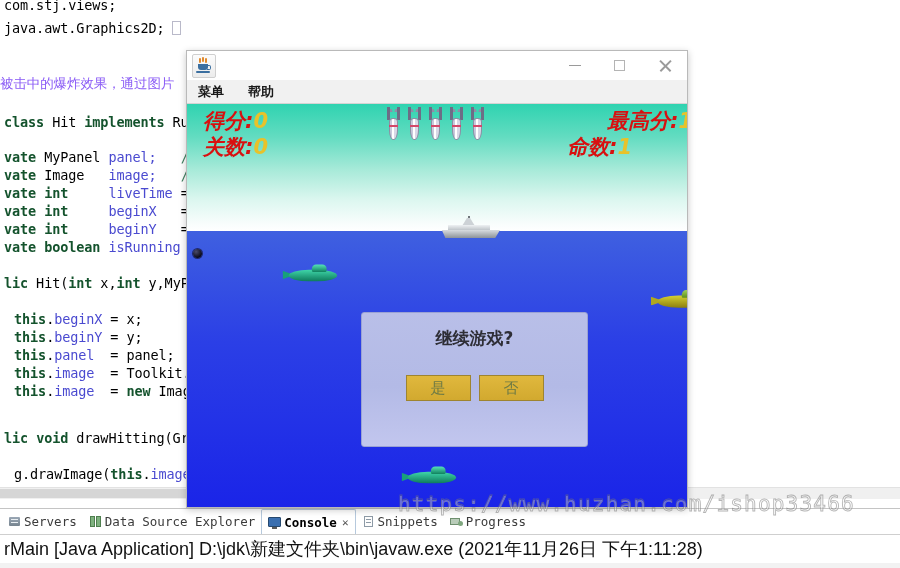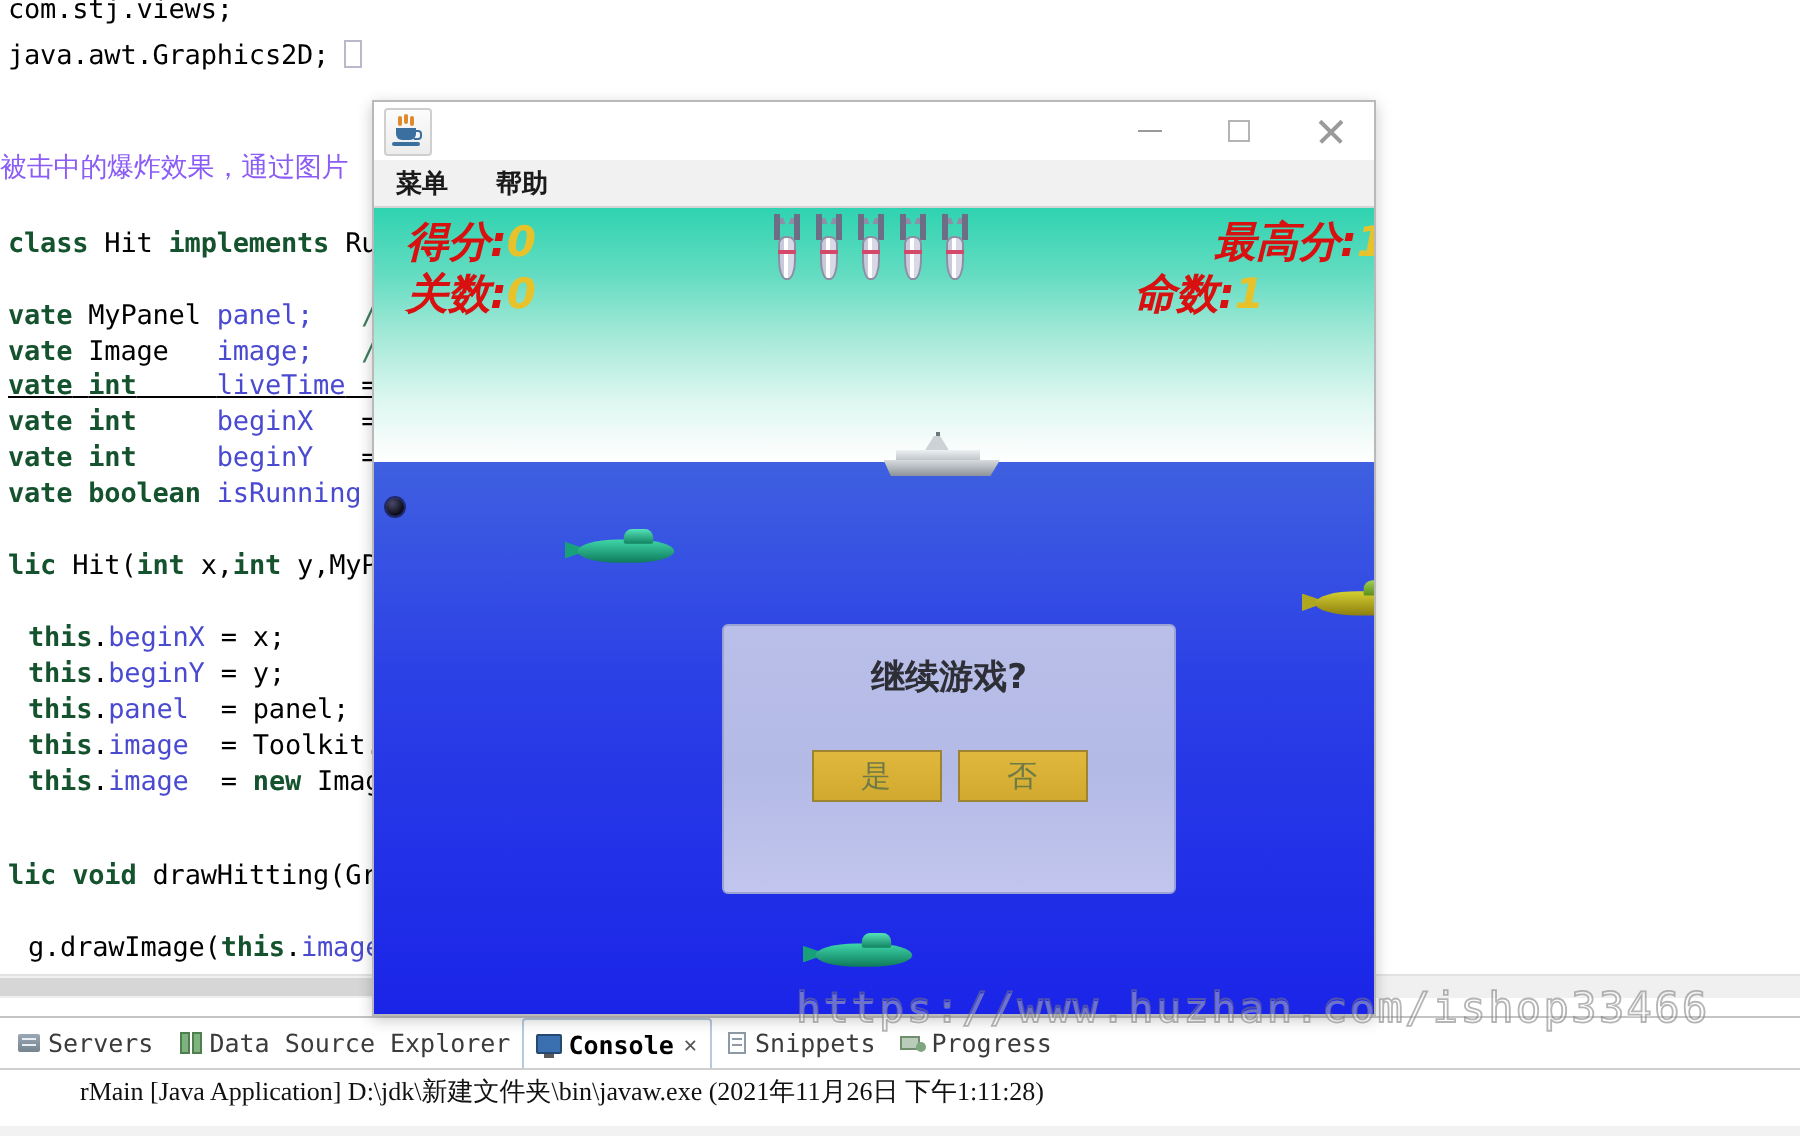--- a/index.html
+++ b/index.html
@@ -186,25 +186,24 @@
     border-radius: 50%;
   }
   .tab-close {
     font-size: 11px;
     color: #555;
     margin-left: 2px;
   }
   #console-line {
     position: absolute;
     left: 4px; top: 28px;
-    font-family: Liberation Serif, serif;
-    font-size: 13px;
+    font-family: Liberation Sans, sans-serif;
+    font-size: 18px;
     color: #111111;
     white-space: nowrap;
-    margin-left: 36px;
   }
   #bottom-hscroll {
     position: absolute;
     left: 0; top: 54px;
     width: 900px; height: 6px;
     background: #f2f2f2;
   }
 
   
   #watermark {
@@ -532,21 +531,21 @@
 <div id="ide">
 
   <div id="editor">
     <div id="code-lines">
         <div class="code-line" style="left: 4px; top: -3px;"><span class="plain">com.stj.views;</span></div>
         <div class="code-line" style="left: 4px; top: 20px;"><span class="plain">java.awt.Graphics2D;</span></div>
         <div class="code-line" style="left: 0px; top: 75px;"><span class="cmt-cn">被击中的爆炸效果，通过图片</span></div>
         <div class="code-line" style="left: 4px; top: 114px;"><span class="kw">class</span><span class="plain"> Hit </span><span class="kw">implements</span><span class="plain"> Run</span></div>
         <div class="code-line" style="left: 4px; top: 149px;"><span class="kw">vate</span><span class="plain"> MyPanel </span><span class="fld">panel;</span><span class="cmt">   //主</span></div>
         <div class="code-line" style="left: 4px; top: 167px;"><span class="kw">vate</span><span class="plain"> Image   </span><span class="fld">image;</span><span class="cmt">   //图</span></div>
-        <div class="code-line" style="left: 4px; top: 185px; text-decoration: underline;"><span class="kw">vate</span><span class="plain"> </span><span class="kw">int</span><span class="plain">     </span><span class="fld">liveTime</span><span class="plain"> =</span></div>
+        <div class="code-line" style="left: 4px; top: 185px;"><span class="kw">vate</span><span class="plain"> </span><span class="kw">int</span><span class="plain">     </span><span class="fld">liveTime</span><span class="plain"> =</span></div>
         <div class="code-line" style="left: 4px; top: 203px;"><span class="kw">vate</span><span class="plain"> </span><span class="kw">int</span><span class="plain">     </span><span class="fld">beginX</span><span class="plain">   =</span></div>
         <div class="code-line" style="left: 4px; top: 221px;"><span class="kw">vate</span><span class="plain"> </span><span class="kw">int</span><span class="plain">     </span><span class="fld">beginY</span><span class="plain">   =</span></div>
         <div class="code-line" style="left: 4px; top: 239px;"><span class="kw">vate</span><span class="plain"> </span><span class="kw">boolean</span><span class="plain"> </span><span class="fld">isRunning</span></div>
         <div class="code-line" style="left: 4px; top: 275px;"><span class="kw">lic</span><span class="plain"> Hit(</span><span class="kw">int</span><span class="plain"> x,</span><span class="kw">int</span><span class="plain"> y,MyPa</span></div>
         <div class="code-line" style="left: 14px; top: 311px;"><span class="kw">this</span><span class="plain">.</span><span class="fld">beginX</span><span class="plain"> = x;</span></div>
         <div class="code-line" style="left: 14px; top: 329px;"><span class="kw">this</span><span class="plain">.</span><span class="fld">beginY</span><span class="plain"> = y;</span></div>
         <div class="code-line" style="left: 14px; top: 347px;"><span class="kw">this</span><span class="plain">.</span><span class="fld">panel</span><span class="plain">  = panel;</span></div>
         <div class="code-line" style="left: 14px; top: 365px;"><span class="kw">this</span><span class="plain">.</span><span class="fld">image</span><span class="plain">  = Toolkit.g</span></div>
         <div class="code-line" style="left: 14px; top: 383px;"><span class="kw">this</span><span class="plain">.</span><span class="fld">image</span><span class="plain">  = </span><span class="kw">new</span><span class="plain"> Image</span></div>
         <div class="code-line" style="left: 4px; top: 430px;"><span class="kw">lic</span><span class="plain"> </span><span class="kw">void</span><span class="plain"> drawHitting(Gra</span></div>

